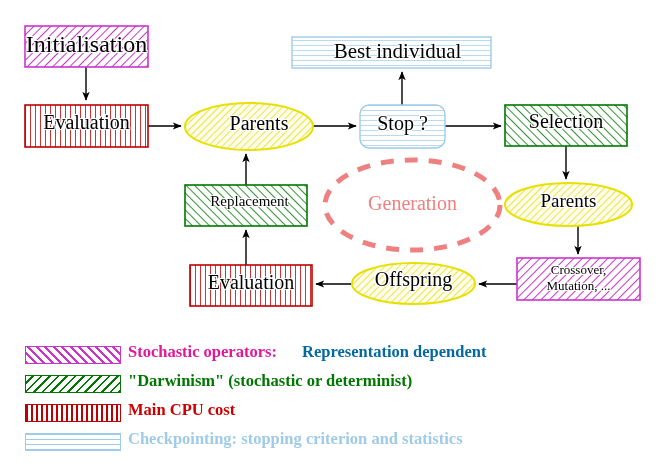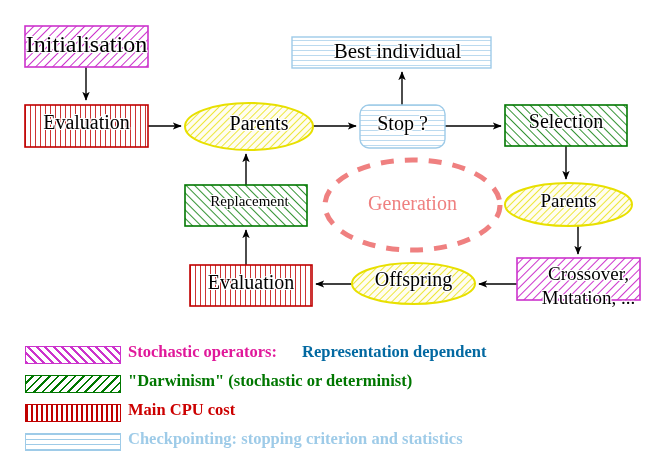--- a/index.html
+++ b/index.html
@@ -130,21 +130,21 @@
   <div class="nodelabel" style="left:185px;top:194px;width:129px;font-size:15px;font-family:Liberation Serif, serif;">Replacement</div>
 
   <div class="nodelabel" style="left:325px;top:193px;width:175px;font-size:20px;color:#ef8080;text-shadow:none;">Generation</div>
 
   <div class="nodelabel" style="left:505px;top:191px;width:127px;font-size:19px;">Parents</div>
 
   <div class="nodelabel" style="left:190px;top:272px;width:122px;font-size:20px;">Evaluation</div>
 
   <div class="nodelabel" style="left:352px;top:269px;width:123px;font-size:20px;">Offspring</div>
 
-  <div class="nodelabel" style="left:517px;top:262px;width:123px;font-size:19px;white-space:pre-line;line-height:1.25;padding-left:10px;">Crossover,
+  <div class="nodelabel" style="left:517px;top:262px;width:123px;font-size:13px;white-space:pre-line;line-height:1.25;">Crossover,
 Mutation, ...</div>
 
   <div id="legend">
 
     <div class="legend-row" style="top:13px;">
       <div class="legend-swatch" style="border:1.6px solid #cc33cc;
                   background-image:repeating-linear-gradient(45deg,#cc33cc 0px,#cc33cc 2px,#ffffff 2px,#ffffff 6px);"></div>
       <div class="legend-text" style="color:#e0189a;">Stochastic operators:</div>
       <div class="legend-text2" style="left:302px;color:#0369a1;">Representation dependent</div>
     </div>

